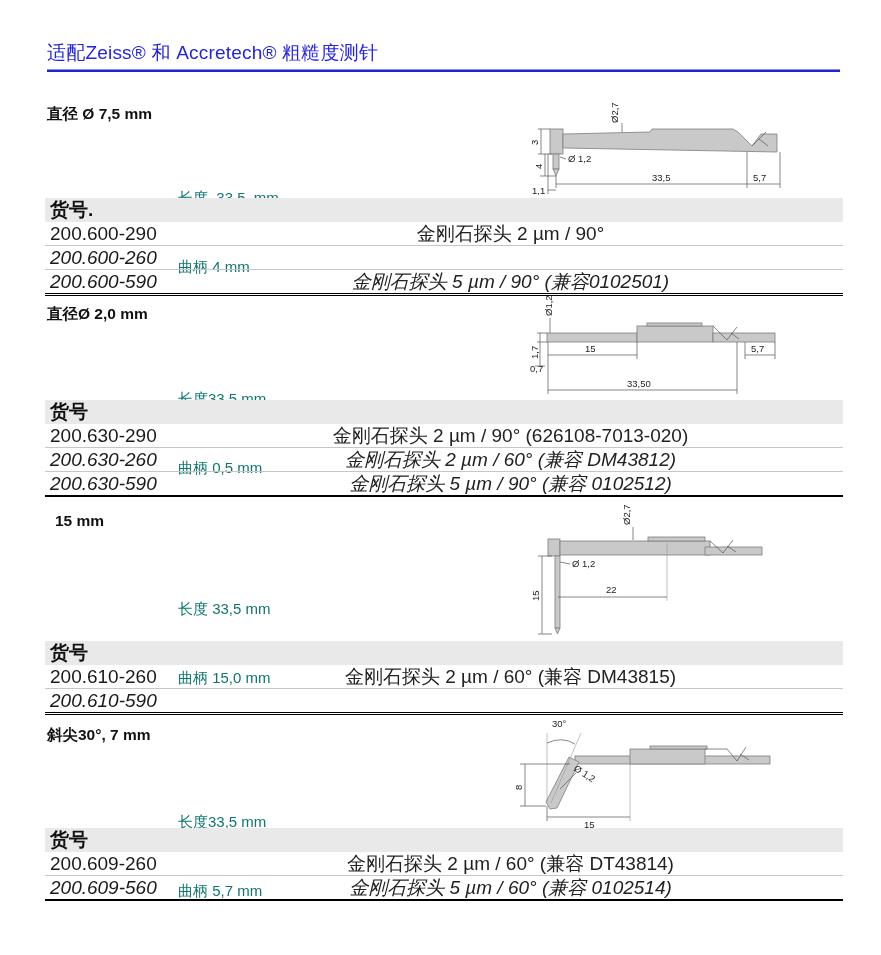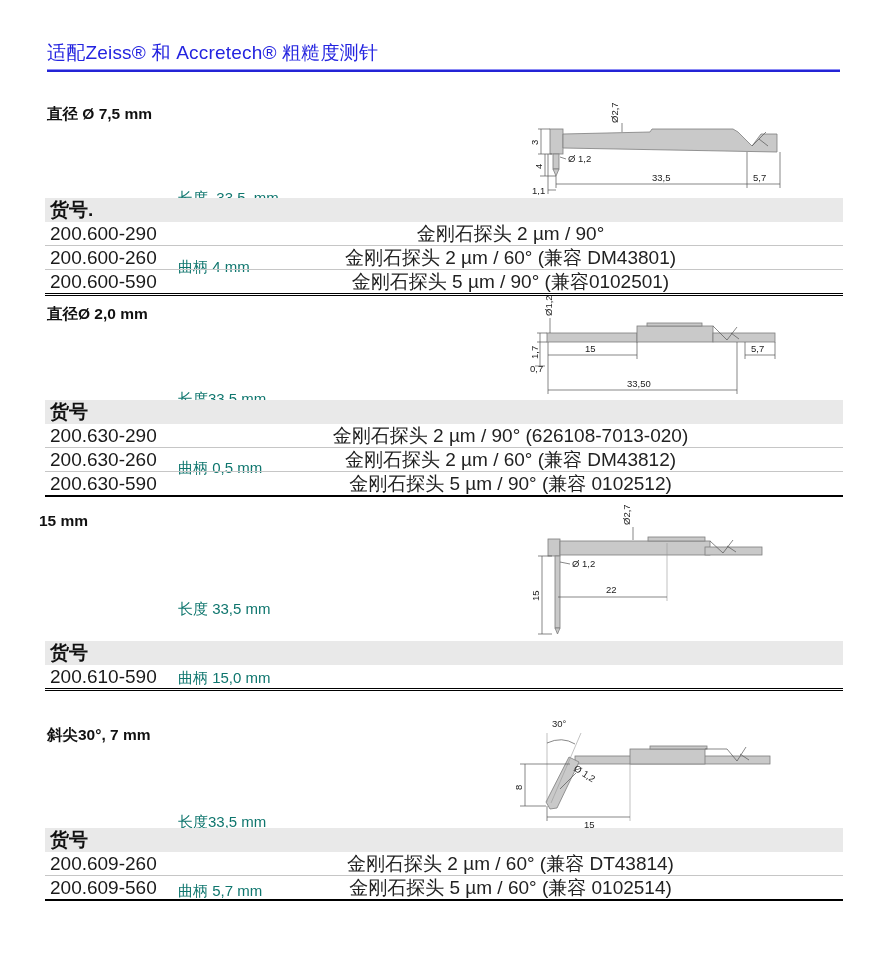--- a/index.html
+++ b/index.html
@@ -17,21 +17,21 @@
     box-sizing:border-box; background:transparent;
   }
   .sec-heading { left:47px; font-size:15.5px; font-weight:bold; color:#111; }
   .specs { left:178px; font-size:15px; line-height:23px; white-space:pre; color:#0f766e; }
   .ptable { left:45px; width:798px; font-size:19px; }
   .ptable .thead {
     height:24px; line-height:24px; background:#e9e9e9; font-weight:bold;
     padding-left:5px; box-sizing:border-box; color:#111;
   }
   .ptable .trow { display:flex; height:23px; line-height:23px; }
-  .ptable .trow + .trow { border-top:1px solid #c6c6c6; }
+  .ptable .trow + .trow { border-top:1px solid #c6c6c6;font-style:italic; }
   .ptable .part { width:133px; padding-left:5px; box-sizing:border-box; }
   .ptable .desc { flex:1; color:#222;text-align:center; }
   .ptable.end-double { border-bottom:3px double #000; }
   .ptable.end-thick  { border-bottom:2px solid #000; }
   svg .bodyfill { fill:#c9c9c9; stroke:#7d7d7d; stroke-width:0.8; }
   svg .dim  { stroke:#555; stroke-width:0.7; fill:none; }
   svg .thin { stroke:#999; stroke-width:0.6; fill:none; }
   svg .st { font-family:"Liberation Sans", sans-serif; font-size:9.5px; fill:#222; }
 </style>
 </head>
@@ -79,21 +79,20 @@
 </svg>
 
 <div class="abs ptable end-double" style="top:198px">
   <div class="thead">货号.</div>
   <div class="trow">
     <span class="part">200.600-290</span>
     <span class="desc">金刚石探头 2 µm / 90°</span>
   </div>
   <div class="trow">
     <span class="part">200.600-260</span>
-    <span class="desc">金刚石探头 2 µm / 60° (兼容 DM43801)</span>
   </div>
   <div class="trow">
     <span class="part">200.600-590</span>
     <span class="desc">金刚石探头 5 µm / 90° (兼容0102501)</span>
   </div>
 </div>
 
 <div class="abs sec-heading" style="top:304px">直径Ø 2,0 mm</div>
 <div class="abs specs" style="top:341px">
   <div>长度33,5 mm</div>
@@ -141,21 +140,21 @@
   <div class="trow">
     <span class="part">200.630-260</span>
     <span class="desc">金刚石探头 2 µm / 60° (兼容 DM43812)</span>
   </div>
   <div class="trow">
     <span class="part">200.630-590</span>
     <span class="desc">金刚石探头 5 µm / 90° (兼容 0102512)</span>
   </div>
 </div>
 
-<div class="abs sec-heading" style="top:512px; left:39px">15 mm</div>
+<div class="abs sec-heading" style="top:512px; left:55px">15 mm</div>
 <div class="abs specs" style="top:551px">
   <div>长度 33,5 mm</div>
   <div>曲柄 15,0 mm</div>
 </div>
 
 <svg class="abs" style="left:530px; top:503px" width="350" height="142" viewBox="0 0 350 142">
   <g>
     <rect class="bodyfill" x="18" y="36" width="12" height="17"></rect>
     <rect class="bodyfill" x="30" y="38" width="150" height="14"></rect>
     <rect class="bodyfill" x="118" y="34" width="57" height="4"></rect>
@@ -174,20 +173,24 @@
     <line class="dim" x1="28" y1="94" x2="137" y2="94"></line>
   </g>
   <text class="st" x="100" y="22" transform="rotate(-90 100 22)">Ø2,7</text>
   <text class="st" x="42" y="64">Ø 1,2</text>
   <text class="st" x="9" y="98" transform="rotate(-90 9 98)">15</text>
   <text class="st" x="76" y="90">22</text>
 </svg>
 
 <div class="abs ptable end-double" style="top:641px">
   <div class="thead">货号</div>
+  <div class="trow">
+    <span class="part">200.610-260</span>
+    <span class="desc">金刚石探头 2 µm / 60° (兼容 DM43815)</span>
+  </div>
   <div class="trow">
     <span class="part">200.610-590</span>
   </div>
 </div>
 
 <div class="abs sec-heading" style="top:725px">斜尖30°, 7 mm</div>
 <div class="abs specs" style="top:764px">
   <div>长度33,5 mm</div>
   <div>曲柄 5,7 mm</div>
 </div>

